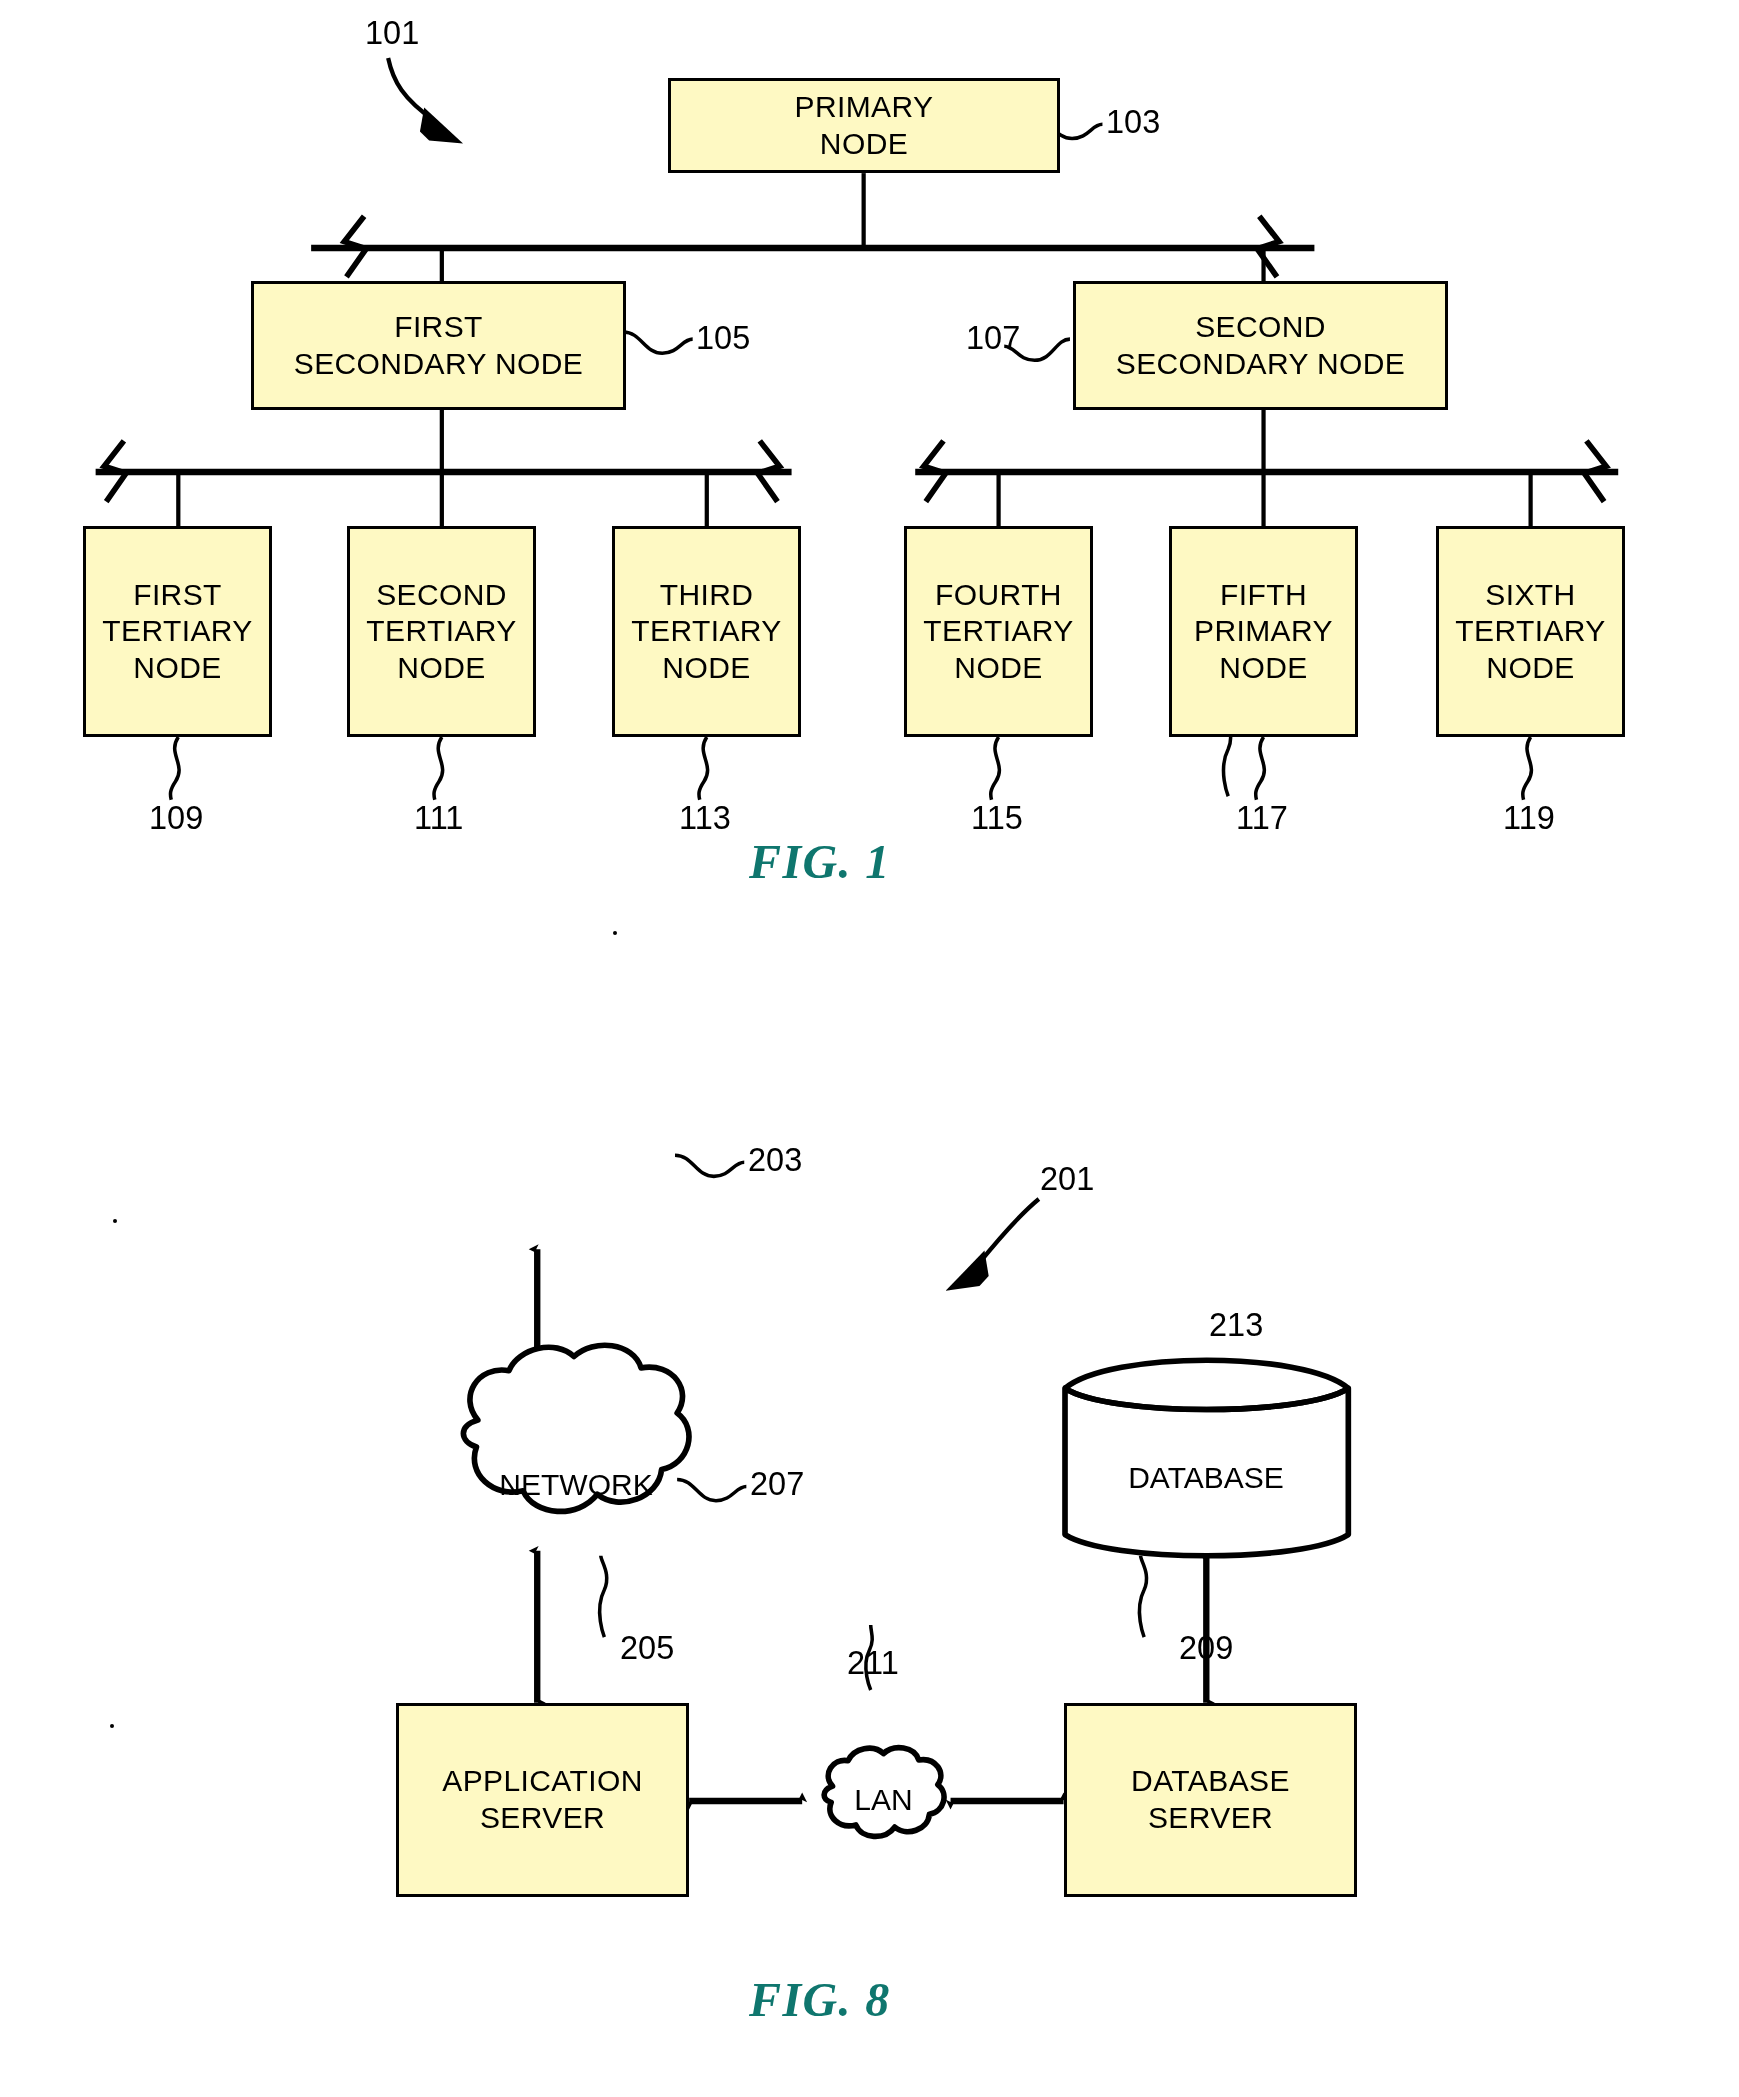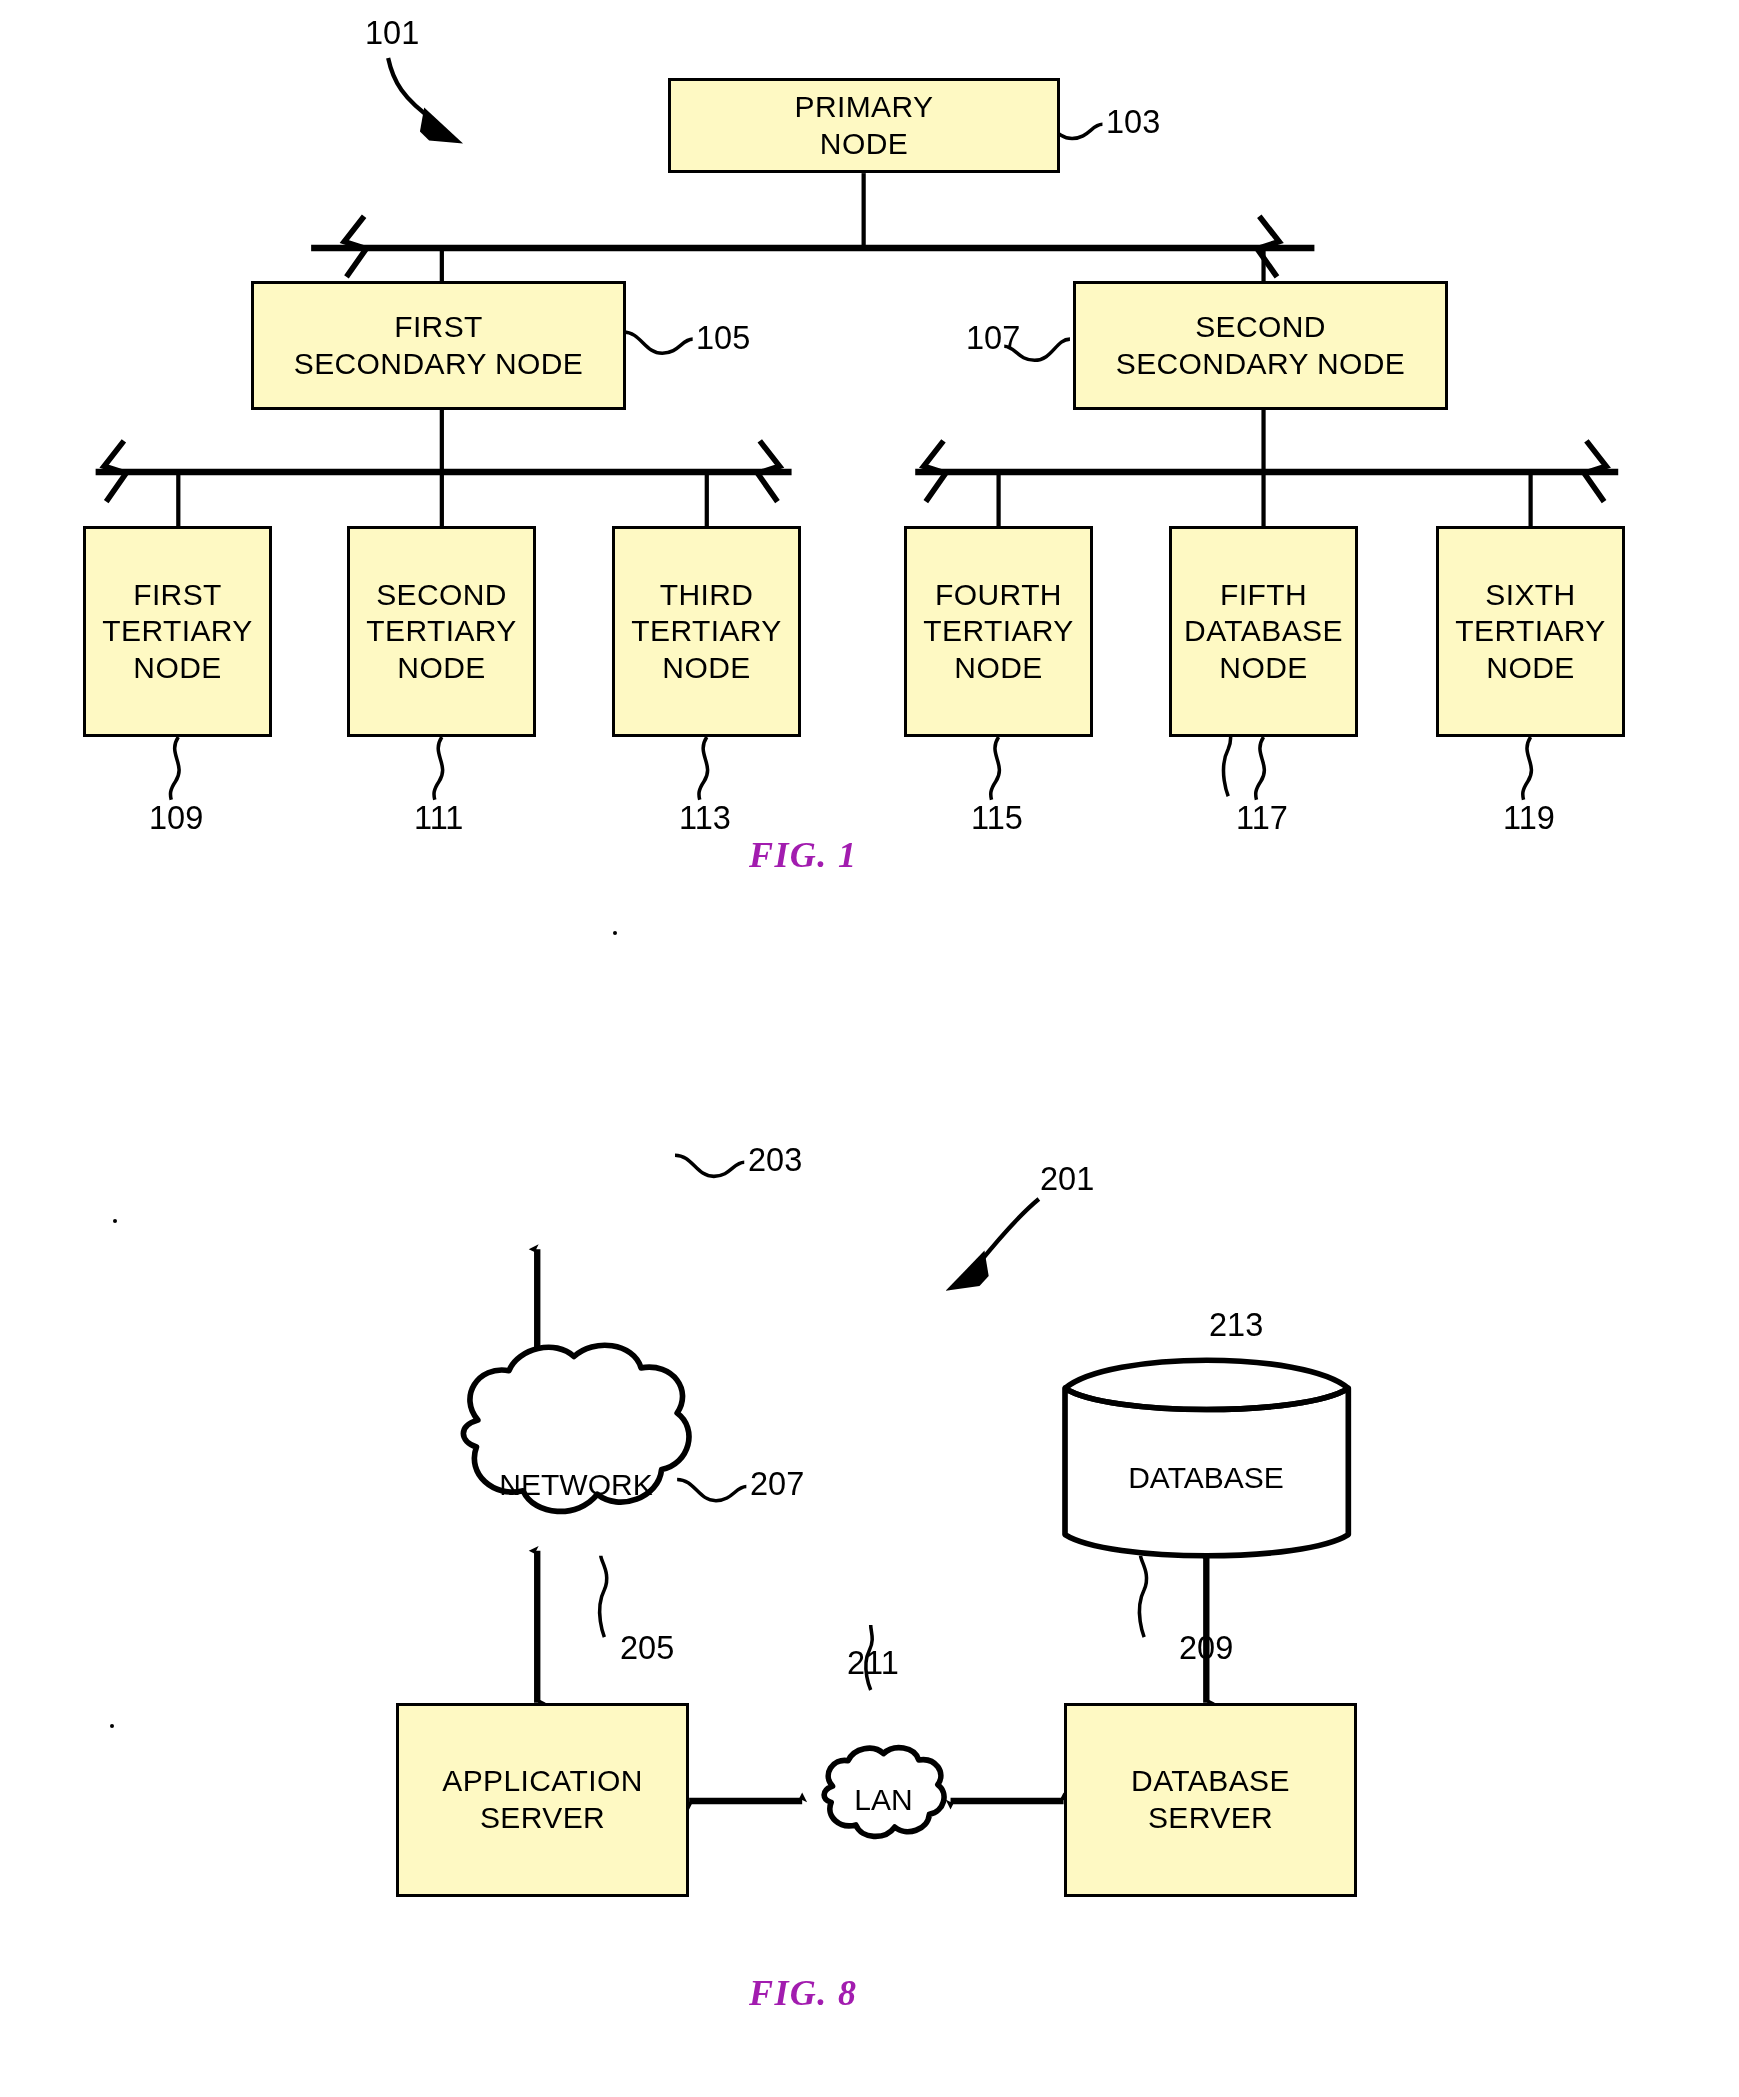--- a/index.html
+++ b/index.html
@@ -64,22 +64,22 @@
     color: #000000;
     white-space: nowrap;
     line-height: 1;
     text-align: center;
   }
   .fig-caption {
     position: absolute;
     font-family: "Liberation Serif", serif;
     font-weight: bold;
     font-style: italic;
-    font-size: 36px;
-    color: #a21caf;
+    font-size: 48px;
+    color: #0f766e;
     white-space: nowrap;
     letter-spacing: 1.4px;
   }
   .stray-dot {
     position: absolute;
     width: 4.2px;
     height: 4.2px;
     background: #000;
     border-radius: 50%;
   }
@@ -248,21 +248,21 @@
 TERTIARY
 NODE</span>
   </div>
   <div class="node-box" style="left:904px; top:526px; width:189px; height:211px;">
     <span class="lbl">FOURTH
 TERTIARY
 NODE</span>
   </div>
   <div class="node-box" style="left:1169px; top:526px; width:189px; height:211px;">
     <span class="lbl">FIFTH
-DATABASE
+PRIMARY
 NODE</span>
   </div>
   <div class="node-box" style="left:1436px; top:526px; width:189px; height:211px;">
     <span class="lbl">SIXTH
 TERTIARY
 NODE</span>
   </div>
 
   <div class="ref-num" style="left:365px; top:17px;">101</div>
   <div class="ref-num" style="left:1106px; top:106px;">103</div>

